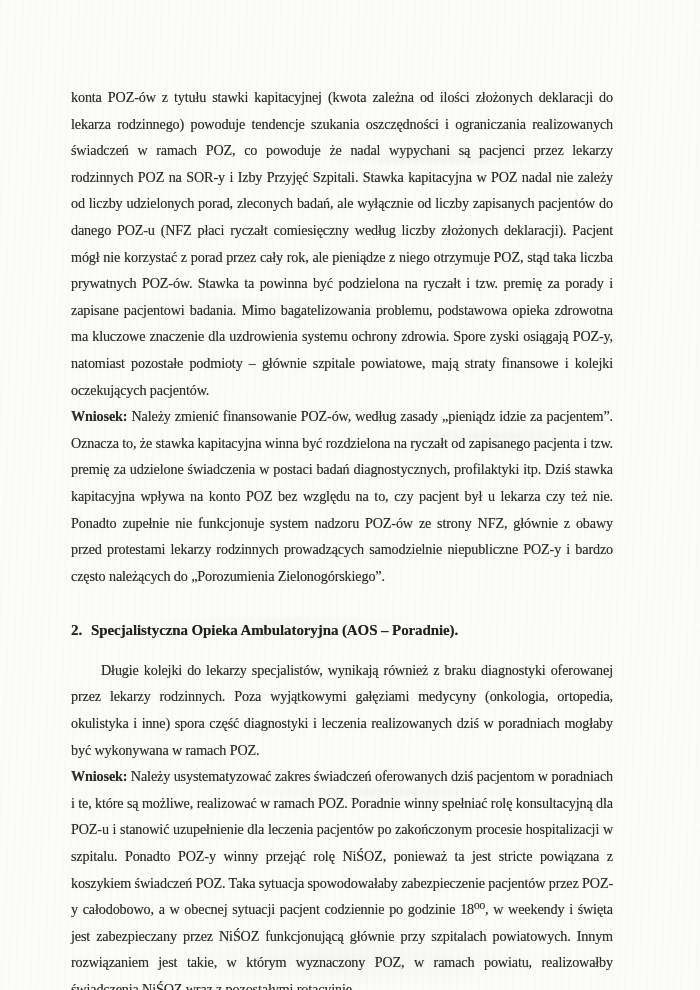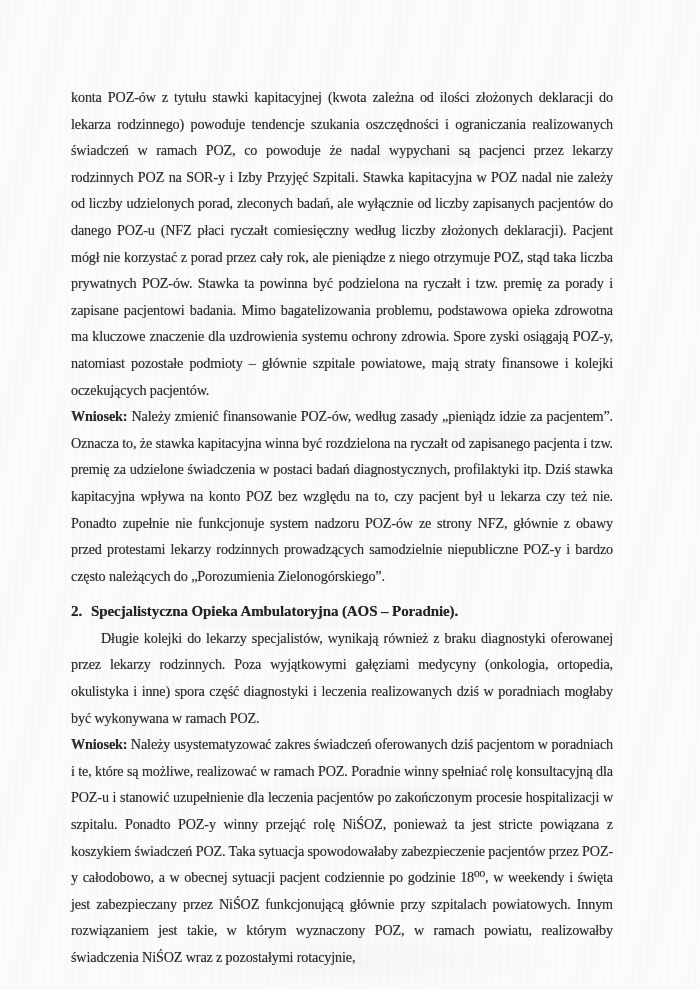--- a/index.html
+++ b/index.html
@@ -38,29 +38,30 @@
     line-height: 26.6px;
     letter-spacing: -0.15px;
     text-align: justify;
     text-shadow: 0 0 0.7px rgba(70, 68, 64, 0.55);
   }
   .textblock p {
     margin: 0;
   }
   p.body-indent {
     text-indent: 30px;
+    margin-top: 13px;
   }
   p.conclusion .lead {
     font-weight: bold;
   }
   h2.heading {
     font-size: 15px;
     font-weight: bold;
     color: #232220;
-    margin: 9px 0 0 0;
+    margin: 28px 0 0 0;
     line-height: 26.6px;
     letter-spacing: -0.1px;
     text-align: left;
   }
   h2.heading .h-num {
     margin-right: 9px;
   }
 </style>
 </head>
 <body>

